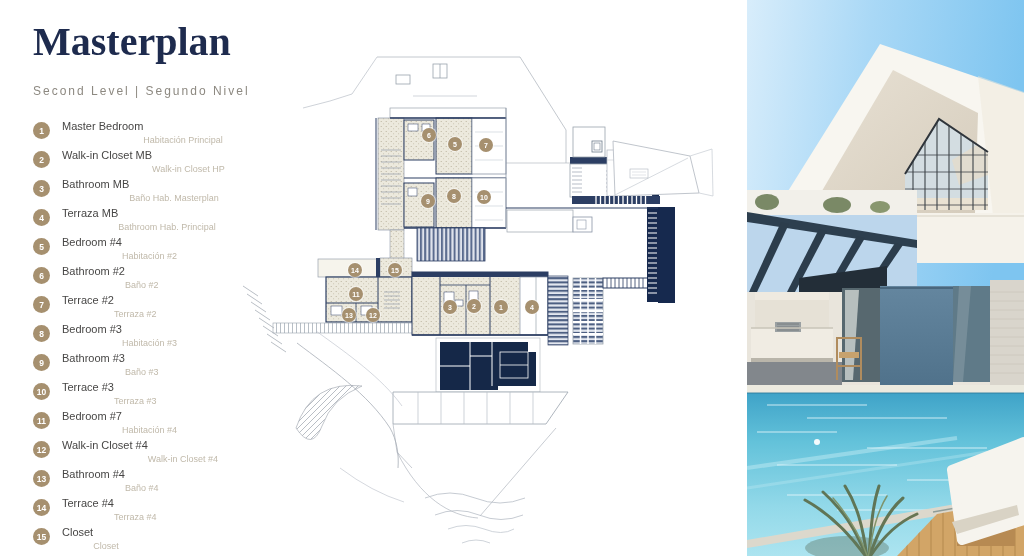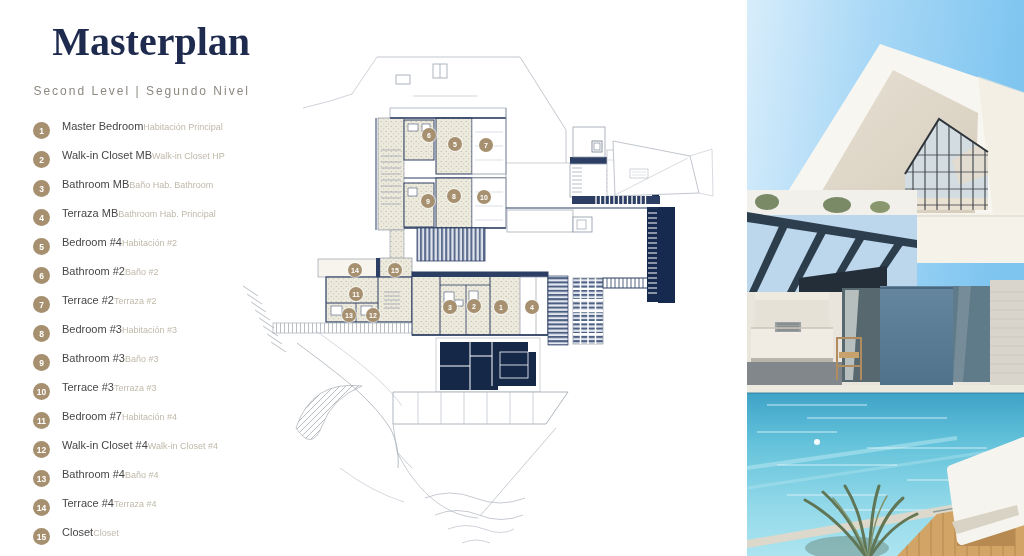--- a/index.html
+++ b/index.html
@@ -1,32 +1,32 @@
 <!DOCTYPE html>
 <html style="--navy: #1e2b4e; --tan: #a6906f;"><head>
 <meta charset="utf-8">
 <style>
   html,body{margin:0;padding:0;}
   body{width:1024px;height:556px;overflow:hidden;background:#ffffff;
        font-family:"Liberation Sans",sans-serif;position:relative;}
   .page{position:absolute;inset:0;width:1024px;height:556px;background:#fff;}
 
   
-  .legend{position:absolute;left:0;top:0;width:250px;height:556px;padding:22px 0 0 33px;box-sizing:border-box;text-align:right;}
+  .legend{position:absolute;left:0;top:0;width:250px;height:556px;padding:22px 0 0 33px;box-sizing:border-box;}
   .legend h1{margin:0;font-family:"Liberation Serif",serif;font-weight:600;
              font-size:40px;line-height:1.0;color:var(--navy,#1e2b4e);letter-spacing:0px;}
   .subtitle{margin-top:22px;font-size:12px;letter-spacing:2px;color:#8d8981;}
   .legend ul{list-style:none;margin:23px 0 0 0;padding:0;}
   .legend li{display:flex;align-items:flex-start;height:29px;box-sizing:border-box;}
   .badge{flex:0 0 17px;width:17px;height:17px;border-radius:50%;background:var(--tan,#a6906f);
          color:#fff;font-size:8.5px;font-weight:bold;display:flex;align-items:center;justify-content:center;
          margin-top:1px;}
   .ltexts{margin-left:12px;display:flex;flex-direction:row;}
   .en{font-size:11px;color:#474645;line-height:1.05;}
-  .es{font-size:9px;color:#c0b9aa;line-height:1.2;margin-top:1px;}
+  .es{font-size:9px;color:#c0b9aa;line-height:1.2;margin-top:14px;}
 
   
   .marker{position:absolute;width:14px;height:14px;border-radius:50%;background:var(--tan,#a6906f);
           color:#fff;font-size:7px;font-weight:bold;display:flex;align-items:center;justify-content:center;
           transform:translate(-50%,-50%);box-shadow:0 0 0 1px rgba(255,255,255,.55);}
 
   .plan-wrap{position:absolute;left:240px;top:0;width:507px;height:556px;}
   .photo-wrap{position:absolute;left:747px;top:0;width:277px;height:556px;}
   svg{display:block;}
 </style>
@@ -52,21 +52,21 @@
       <span class="ltexts">
         <span class="en">Walk-in Closet MB</span>
         <span class="es">Walk-in Closet HP</span>
       </span>
     </li>
 
     <li class="legend-item">
       <span class="badge">3</span>
       <span class="ltexts">
         <span class="en">Bathroom MB</span>
-        <span class="es">Baño Hab. Bathroom</span>
+        <span class="es">Baño Hab. Masterplan</span>
       </span>
     </li>
 
     <li class="legend-item">
       <span class="badge">4</span>
       <span class="ltexts">
         <span class="en">Terraza MB</span>
         <span class="es">Bathroom Hab. Principal</span>
       </span>
     </li>

